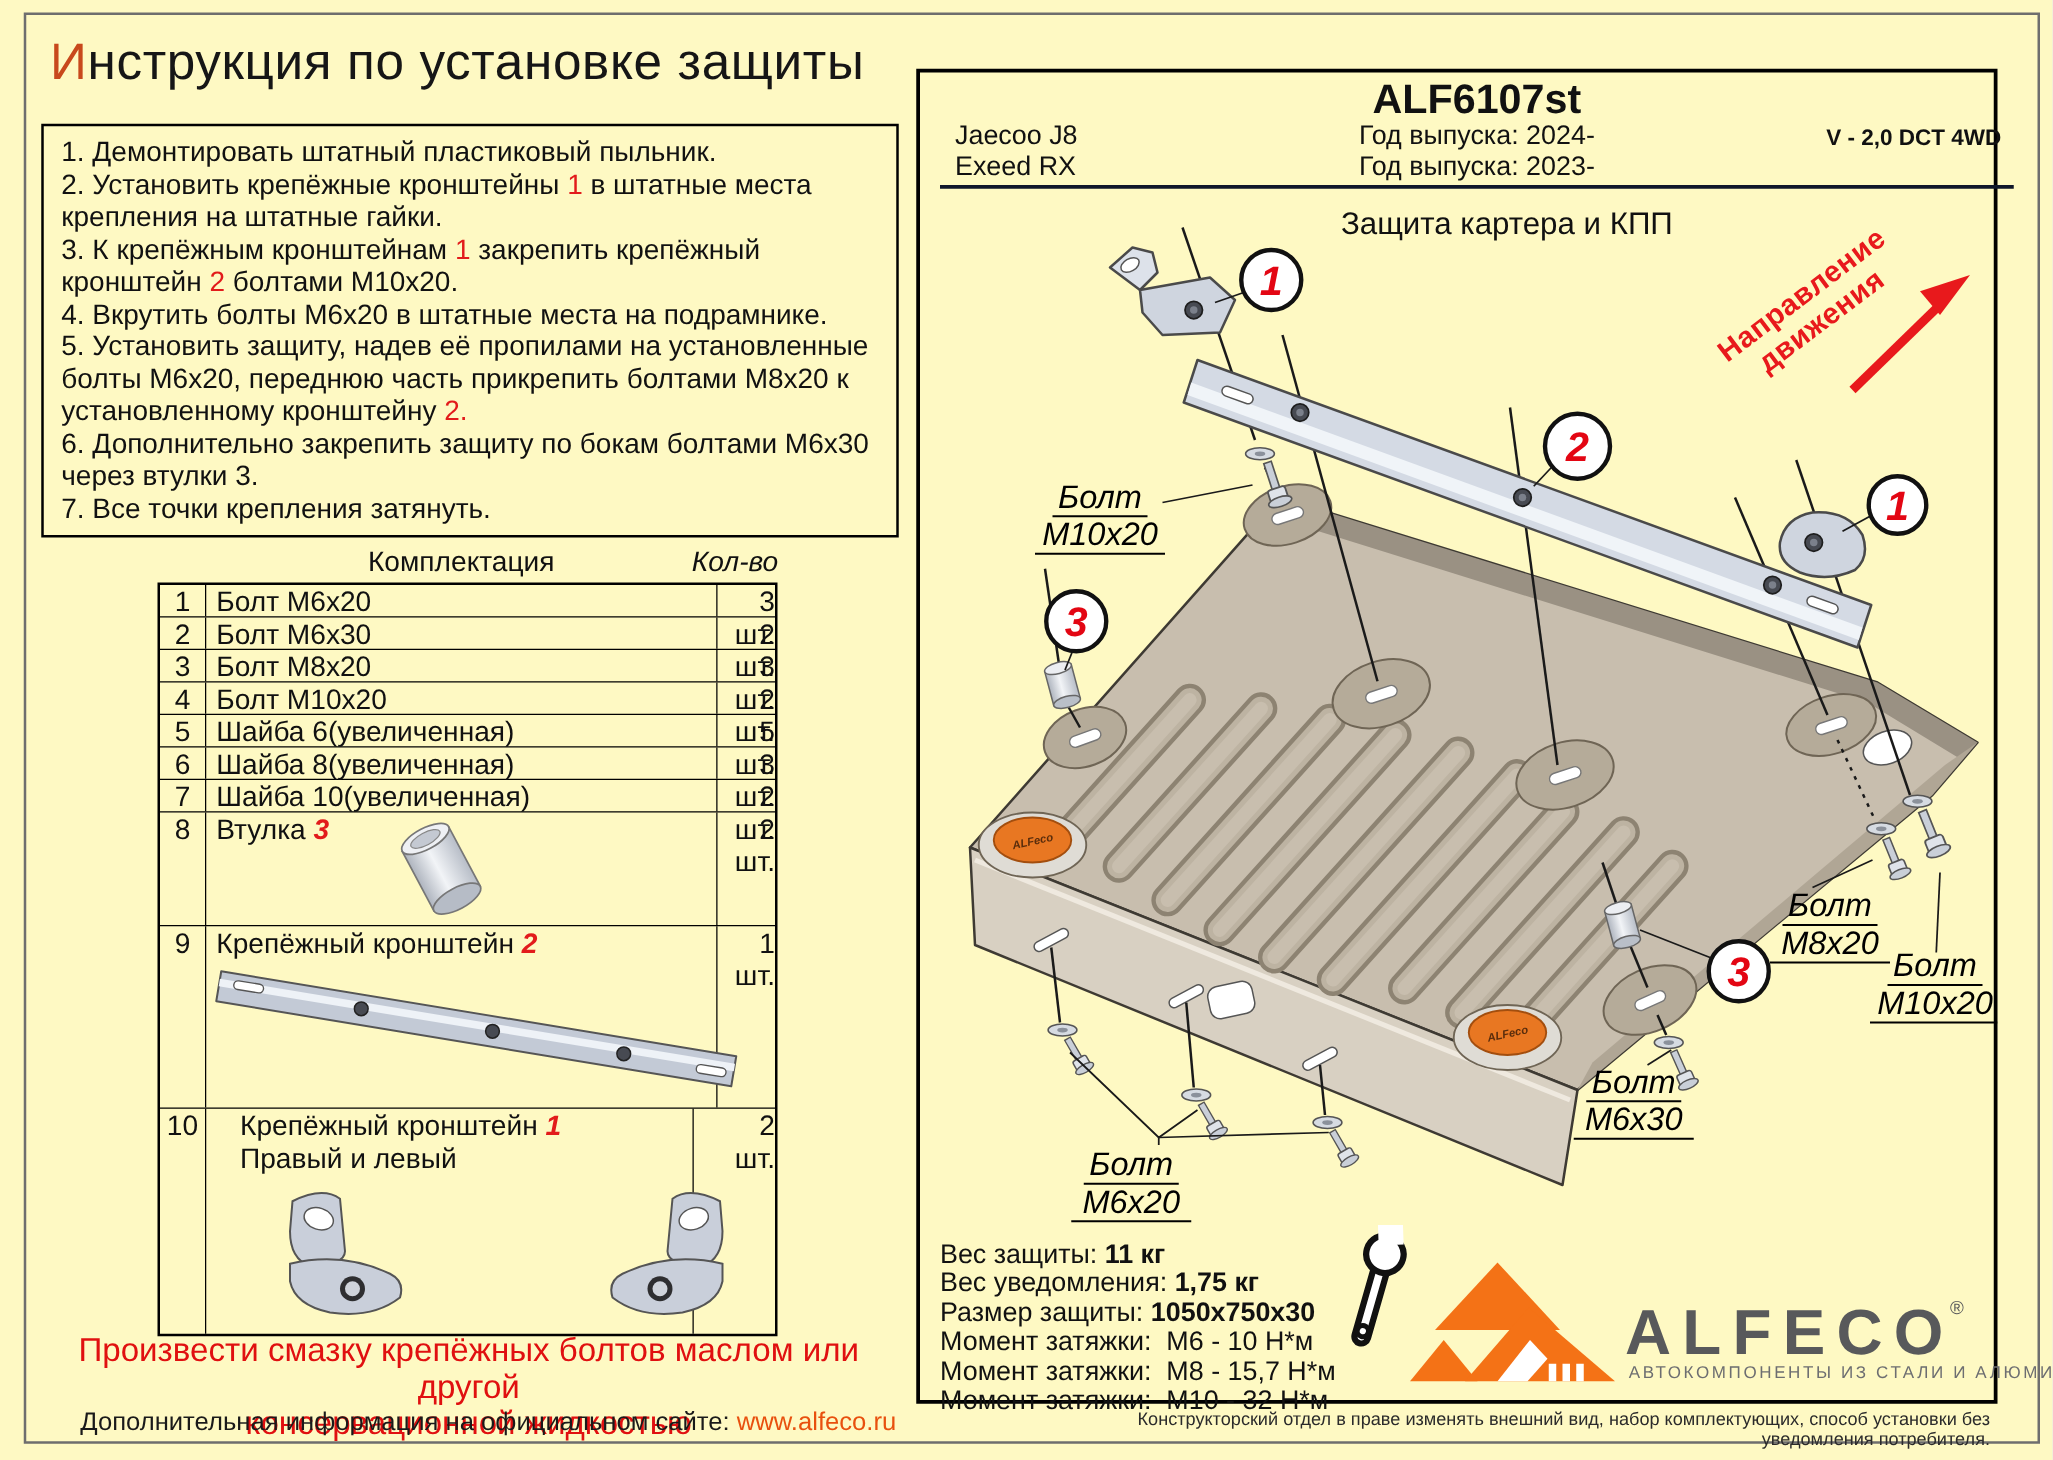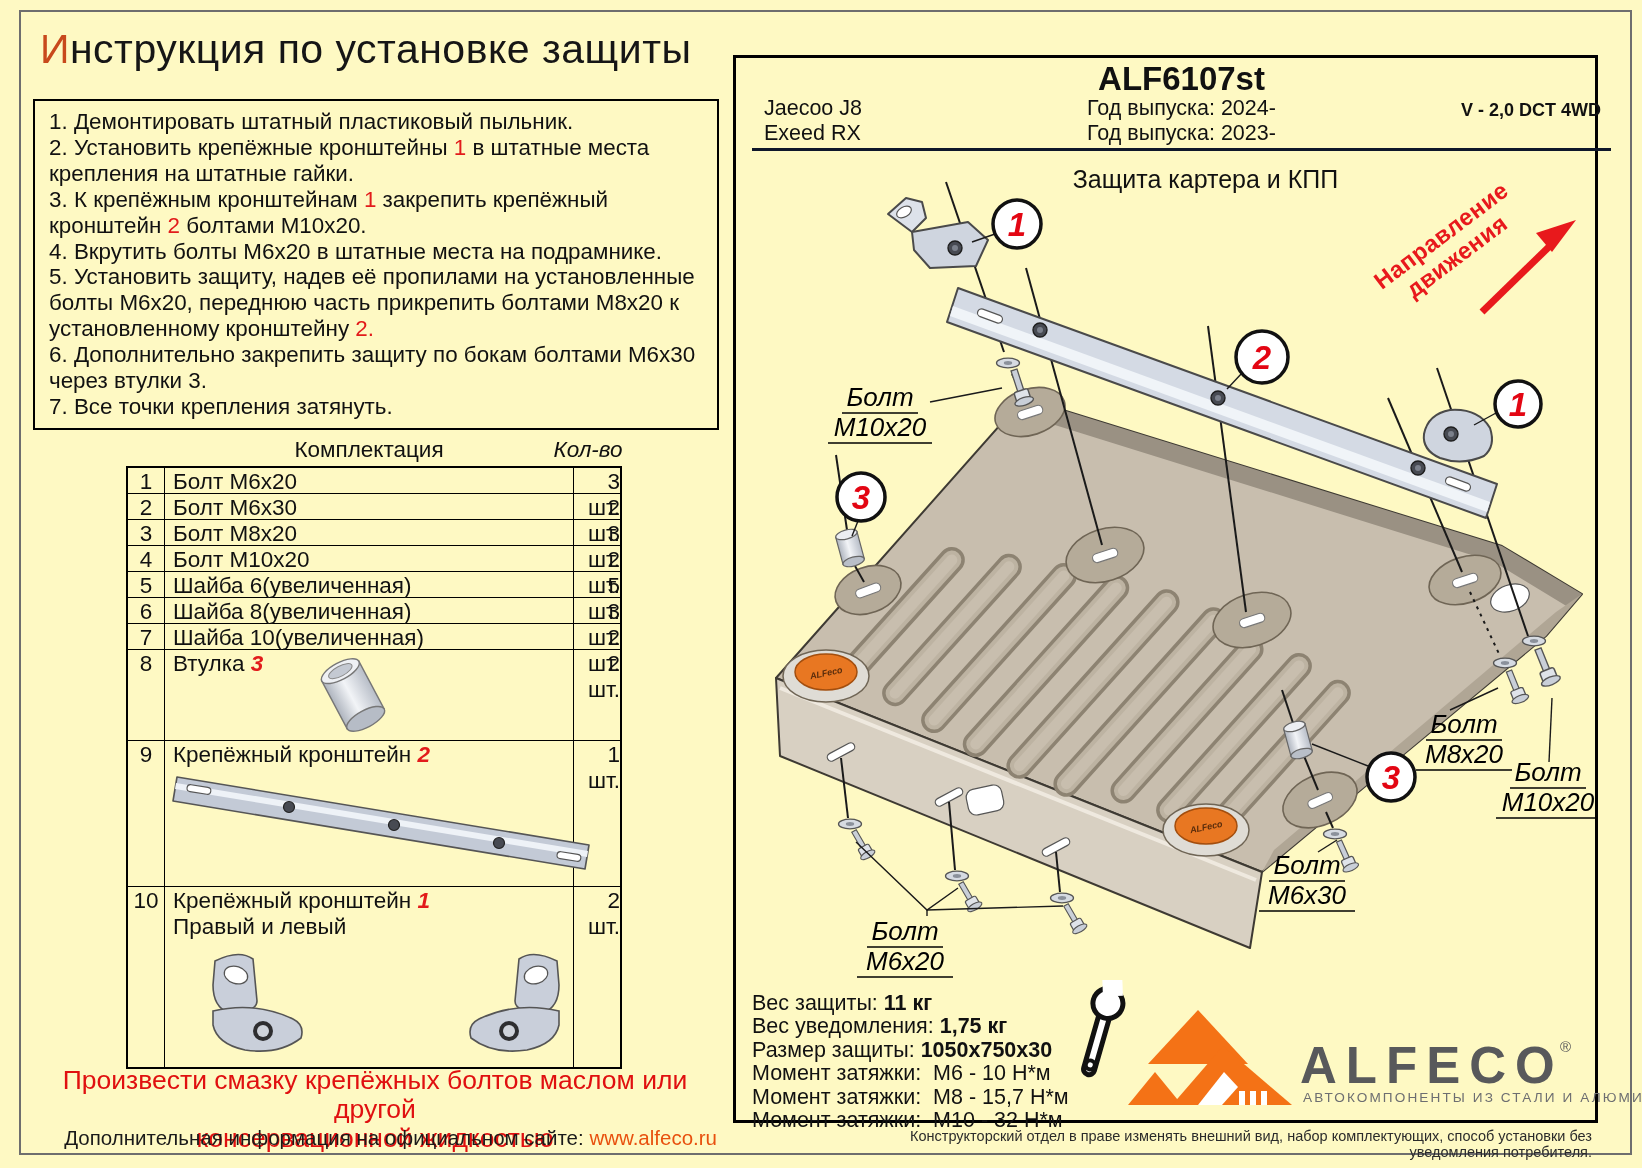--- a/index.html
+++ b/index.html
@@ -131,21 +131,21 @@
       <polygon points="7,16 419,84 418,90 6,22" fill="#eef2f7"></polygon>
       <rect x="18" y="19" width="24" height="7" rx="3.5" fill="#fff" stroke="#555" stroke-width="1.1" transform="rotate(9 30 22)"></rect>
       <rect x="388" y="86" width="24" height="7" rx="3.5" fill="#fff" stroke="#555" stroke-width="1.1" transform="rotate(9 400 89)"></rect>
       <circle cx="120" cy="40" r="5.5" fill="#474a52" stroke="#222" stroke-width="1.2"></circle>
       <circle cx="225" cy="58" r="5.5" fill="#474a52" stroke="#222" stroke-width="1.2"></circle>
       <circle cx="330" cy="76" r="5.5" fill="#474a52" stroke="#222" stroke-width="1.2"></circle>
     </svg>
   </div>
         <div class="pcell c-qty">1 шт.</div>
       </div>
-      <div class="prow" style="height: 180px;">
+      <div class="prow" style="height: 180px; gap: 19px;">
         <div class="pcell c-num">10</div>
         <div class="pcell c-name"><span>Крепёжный кронштейн </span><span class="accent">1</span><div>Правый и левый</div>
     <svg class="rowimg" style="left:26px;top:58px;" width="400" height="120" viewBox="0 0 400 120">
       <g>
         <path d="M 24 16 Q 48 4 62 14 L 66 56 Q 66 62 58 65 L 38 68 Q 22 62 22 40 Z" fill="#c9cfda" stroke="#555" stroke-width="1.6"></path>
         <ellipse cx="45" cy="30" rx="12" ry="8.5" fill="#fff" stroke="#555" stroke-width="1.2" transform="rotate(18 45 30)"></ellipse>
         <path d="M 22 66 Q 64 56 102 74 Q 114 80 110 93 Q 88 110 54 105 Q 26 99 22 80 Z" fill="#c9cfda" stroke="#555" stroke-width="1.6"></path>
         <circle cx="72" cy="86" r="10" fill="#2e2e30"></circle>
         <circle cx="72" cy="86" r="6" fill="#cfd3da"></circle>
       </g>

